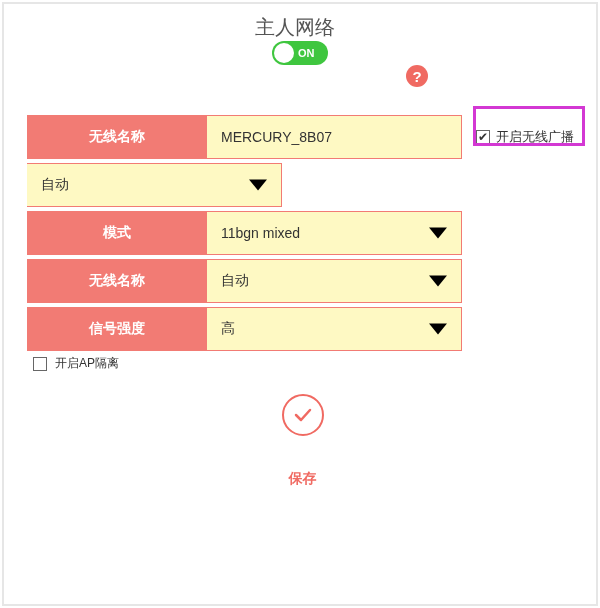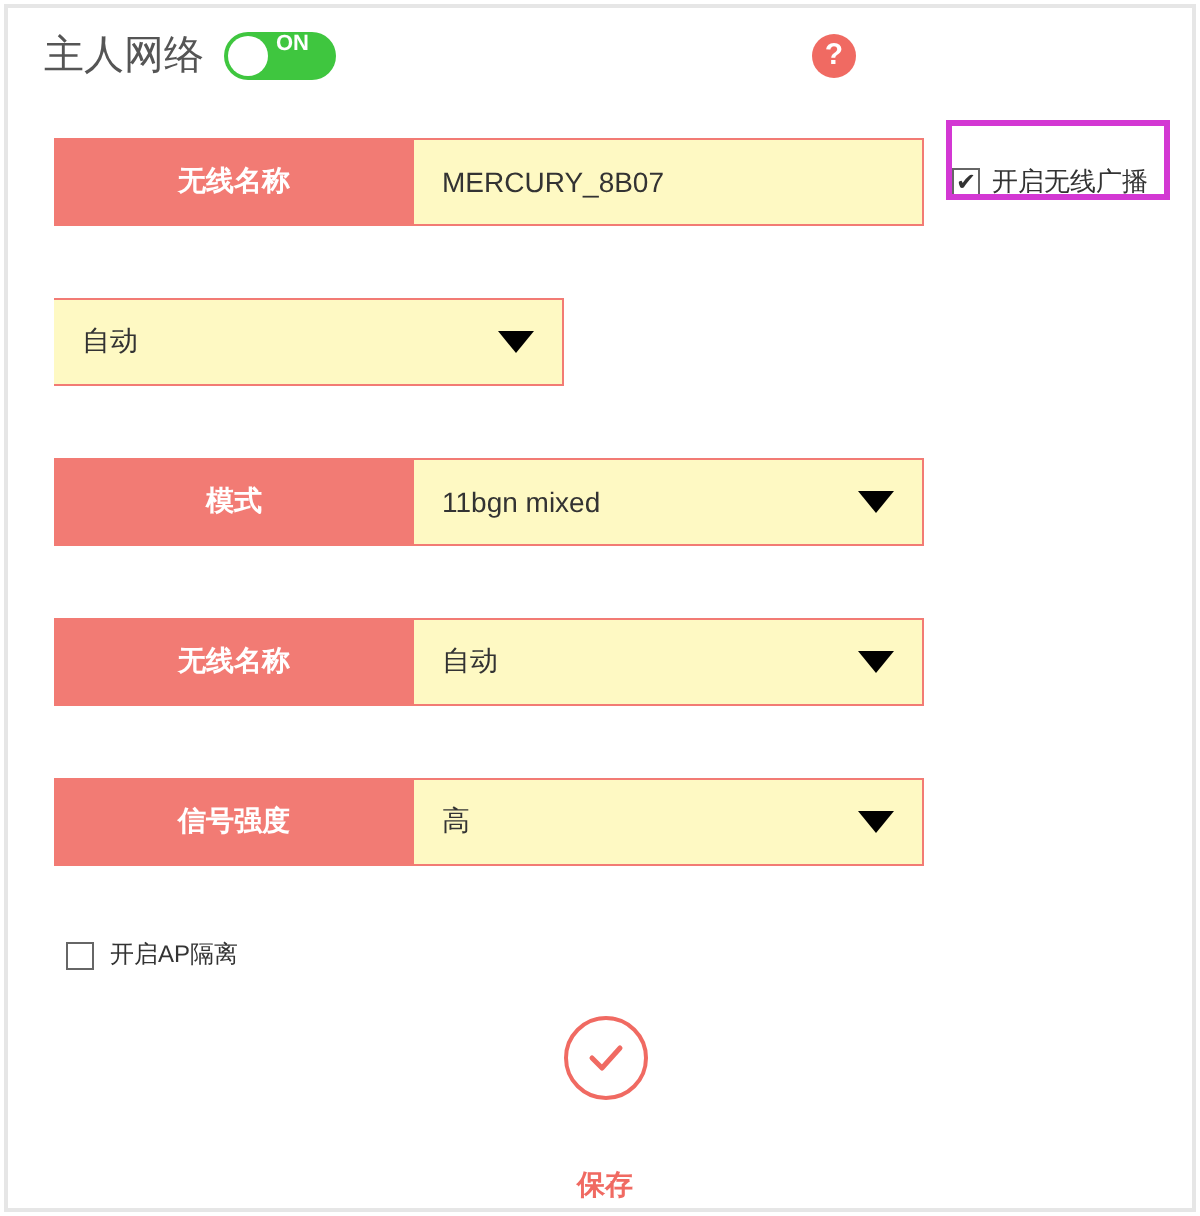--- a/index.html
+++ b/index.html
@@ -16,28 +16,30 @@
     width: 596px;
     height: 604px;
     margin: 2px;
     padding: 10px 18px 0 18px;
     position: relative;
   }
   .header {
     display: flex;
     align-items: center;
     margin-bottom: 28px;
+    flex-direction: column;
   }
   .title {
     font-size: 20px;
     color: #555;
     margin-right: 10px;
   }
   .toggle {
     display: inline-flex;
+    align-items: center;
     width: 56px;
     height: 24px;
     border-radius: 12px;
     background: #3fc63f;
     position: relative;
     cursor: pointer;
   }
   .toggle-knob {
     width: 20px;
     height: 20px;
@@ -67,21 +69,21 @@
     align-items: center;
     justify-content: center;
     cursor: pointer;
   }
   .form {
     padding-left: 5px;
   }
   .row {
     display: flex;
     align-items: stretch;
-    margin-bottom: 36px;
+    margin-bottom: 4px;
     position: relative;
   }
   .label-box {
     width: 180px;
     height: 44px;
     background: #f27b74;
     color: #fff;
     display: flex;
     align-items: center;
     justify-content: center;

